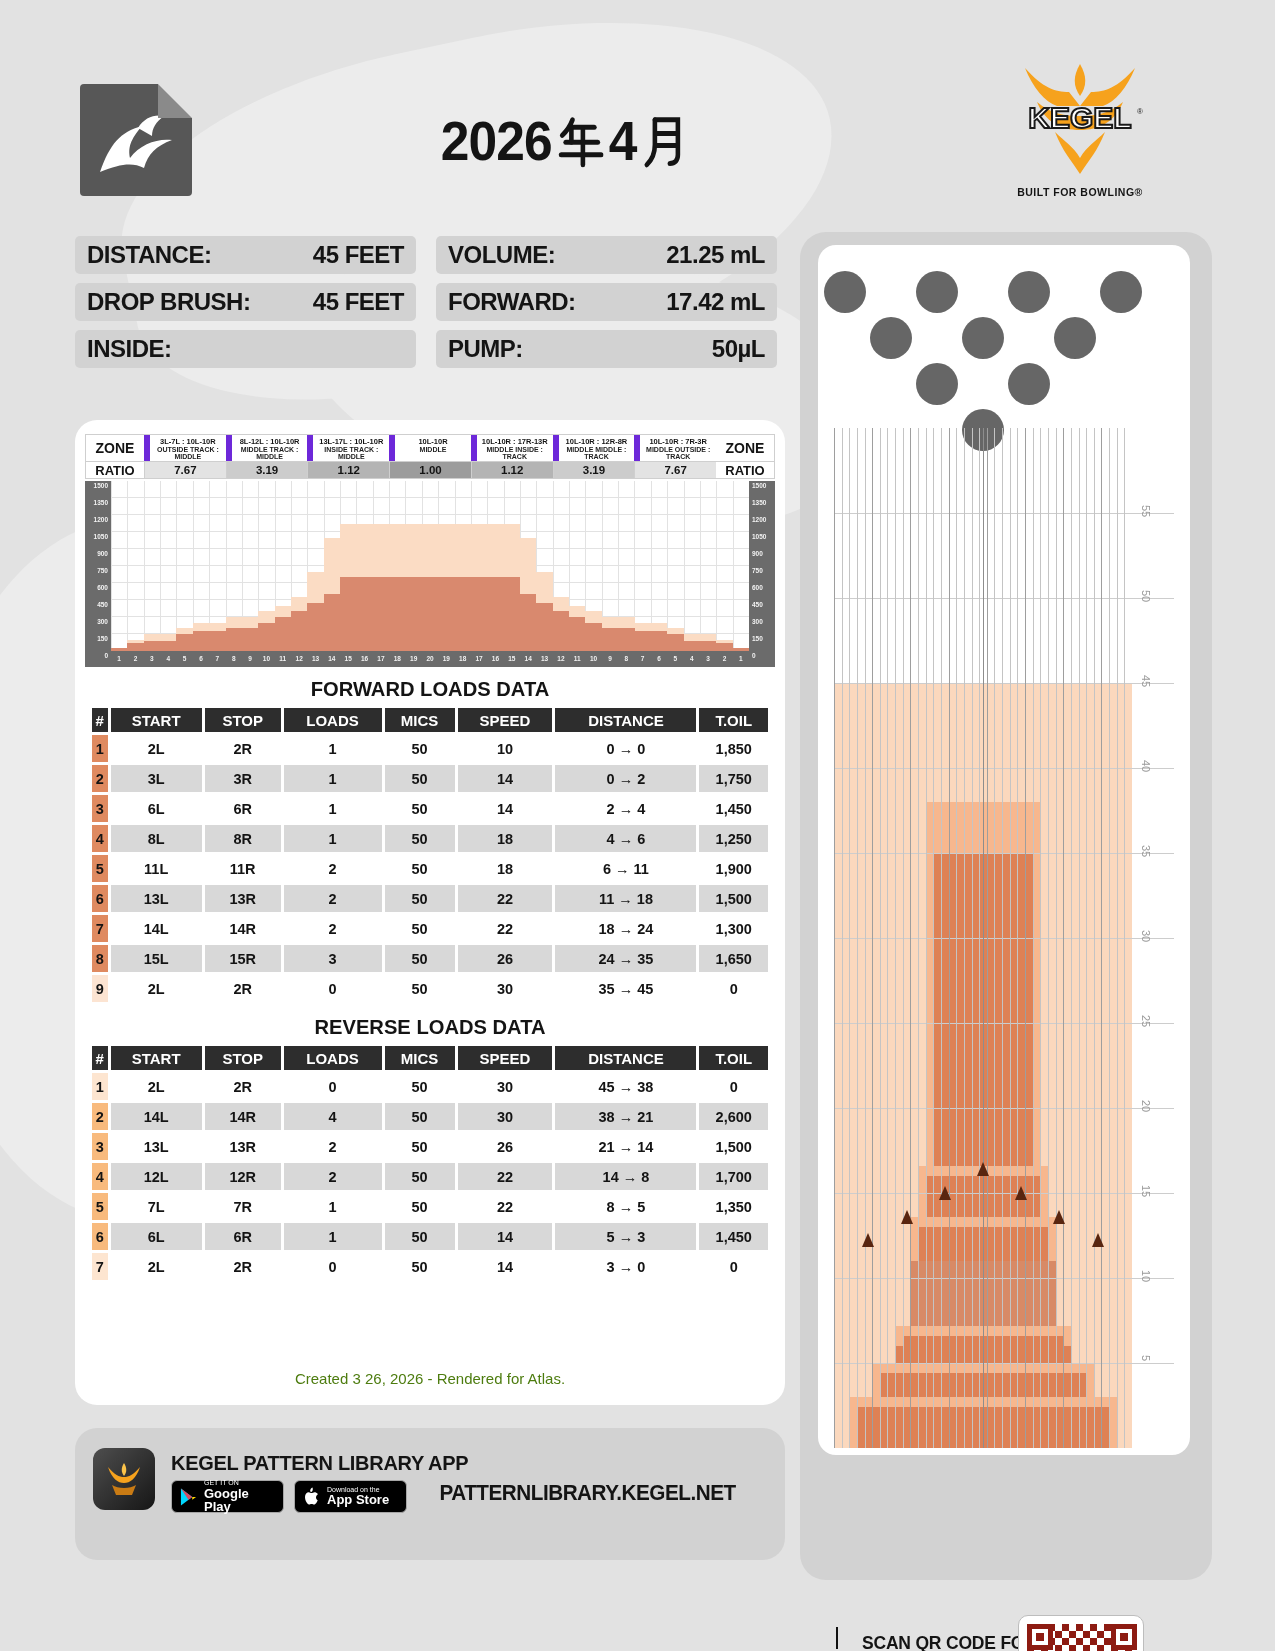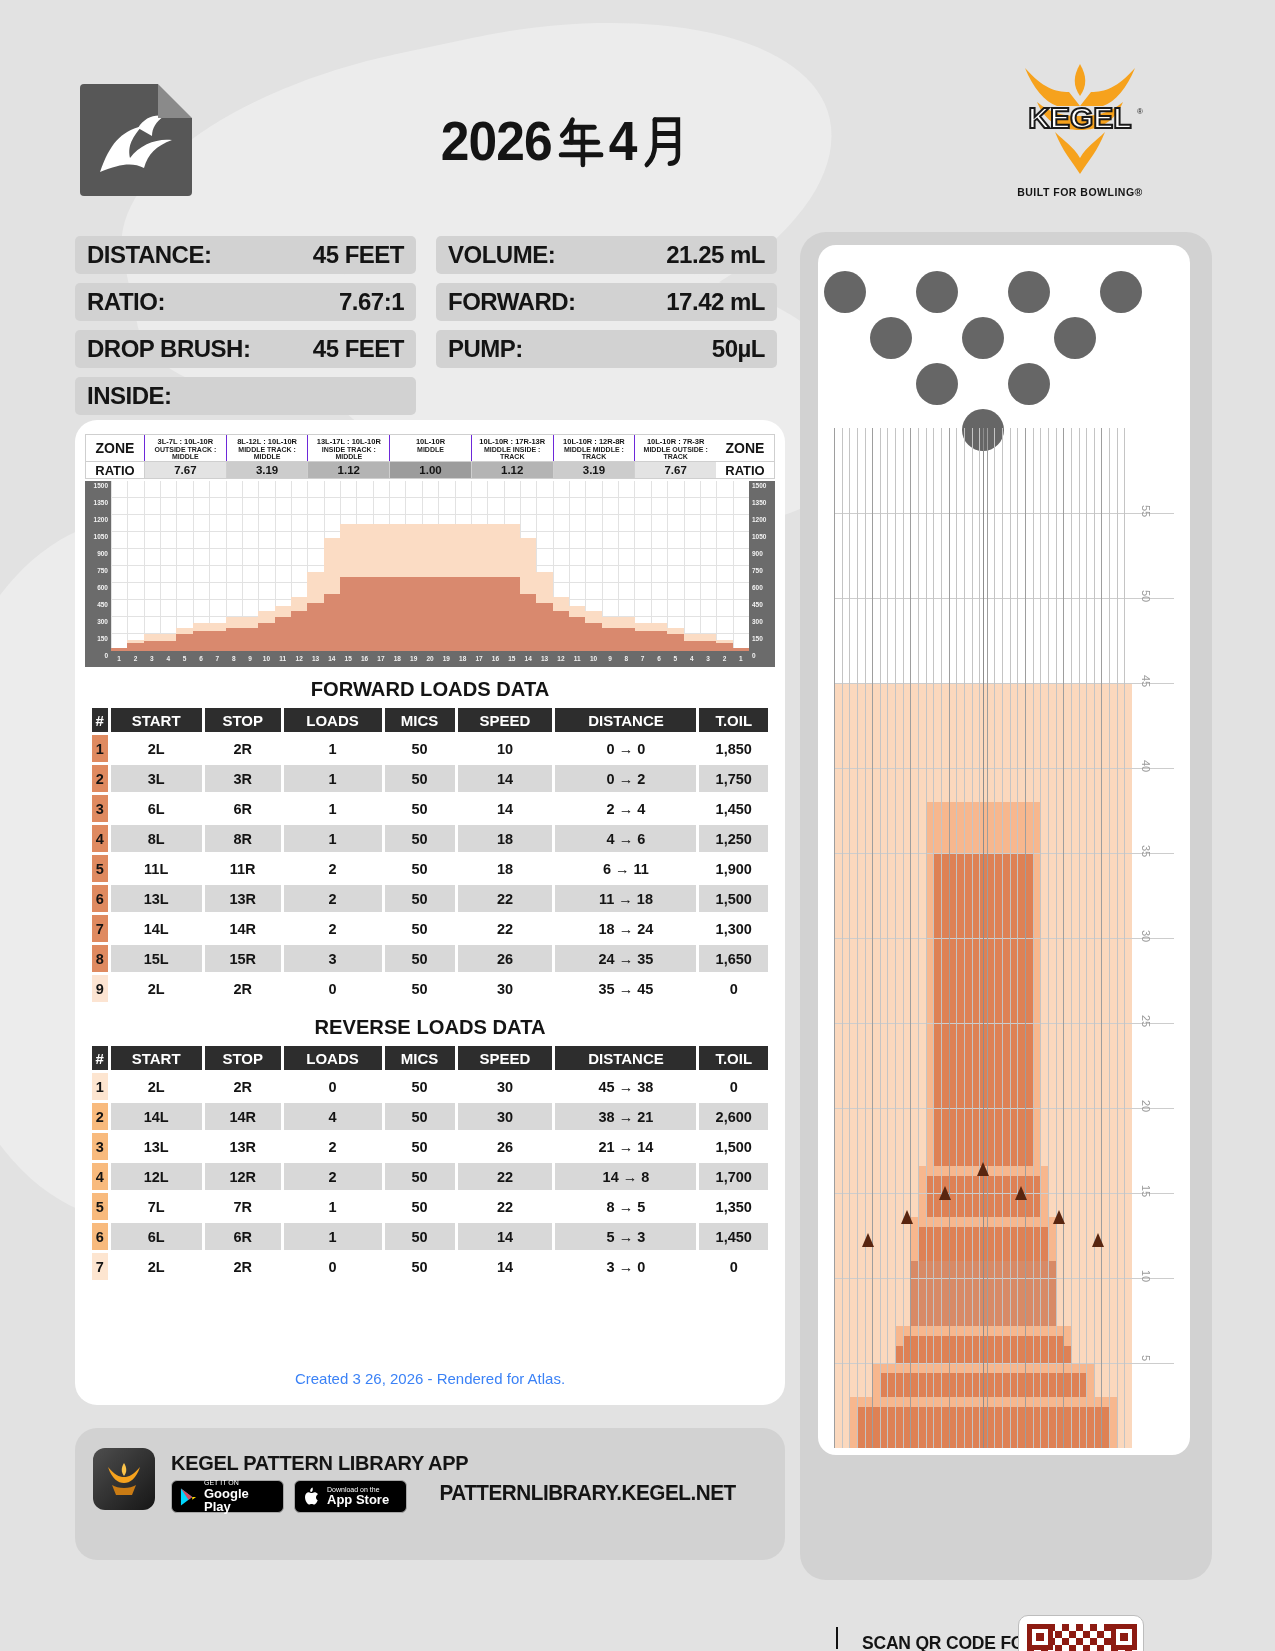--- a/index.html
+++ b/index.html
@@ -31,21 +31,21 @@
 
   
   .main-card { position:absolute; left:75px; top:420px; width:710px; height:985px; background:#fff; border-radius:22px; padding:14px 10px 0 10px; }
 
   
   .zone-table { width:100%; font-weight:bold; }
   .zt-row { display:flex; border:1px solid #cfcfcf; border-bottom:none; }
   .zt-row:last-child { border-bottom:1px solid #cfcfcf; }
   .zt-side { width:58px; display:flex; align-items:center; justify-content:center; background:#fff; }
   .zt-side.zone { font-size:14px; } .zt-side.ratio { font-size:13px; }
-  .zone-cell { flex:1; border-left:1px solid #6d28d9; text-align:center; padding:2px 0 1px; }
+  .zone-cell { flex:1; border-left:6px solid #6d28d9; text-align:center; padding:2px 0 1px; }
   .zone-cell .b { font-size:7.5px; } .zone-cell .n { font-size:7px; color:#222; }
   .ratio-cell { flex:1; border-left:1px solid #cfcfcf; text-align:center; font-size:11.5px; padding:2px 0; }
 
   
   .hist { margin-top:2px; display:flex; height:186px; }
   .hist-axis { width:26px; background:#6b6b6b; position:relative; }
   .hist-axis span { position:absolute; font-size:6.5px; font-weight:bold; color:#f2f2f2; transform:translateY(-50%); }
   .hist-axis.l span { right:3px; } .hist-axis.r span { left:3px; }
   .hist-mid { flex:1; display:flex; flex-direction:column; }
   .hist-plot { position:relative; height:170px; background:#fff;
@@ -57,21 +57,21 @@
   .hist-x { height:16px; background:#6b6b6b; display:flex; }
   .hist-x span { flex:1; color:#f2f2f2; font-size:6.5px; font-weight:bold; text-align:center; line-height:16px; }
 
   
   .tbl-title { text-align:center; font-weight:bold; font-size:21px; letter-spacing:0; margin:10px 0 4px; transform:scaleX(.96); }
   table.loads { width:682px; margin:0 auto; border-collapse:separate; border-spacing:3px; font-weight:bold; }
   table.loads th { background:#2d2d2d; color:#fff; font-size:15px; height:24px; font-weight:bold; }
   table.loads td { text-align:center; font-size:14.5px; height:27px; }
   tr.even td { background:#fff; } tr.odd td { background:#d8d8d8; }
 
-  .created { position:absolute; left:0; bottom:18px; width:100%; text-align:center; font-size:15px; color:#3b82f6; }
+  .created { position:absolute; left:0; bottom:18px; width:100%; text-align:center; font-size:15px; color:#4d7c0f; }
 
   
   .app-bar { position:absolute; left:75px; top:1428px; width:710px; height:132px; background:#d2d2d2; border-radius:22px; }
   .app-icon { position:absolute; left:18px; top:20px; width:62px; height:62px; border-radius:12px; background:linear-gradient(135deg,#4e4e4e,#161616); display:flex; align-items:center; justify-content:center; }
   .app-title { position:absolute; left:96px; top:24px; font-weight:bold; font-size:20px; letter-spacing:-.3px; }
   .badges { position:absolute; left:96px; top:52px; display:flex; gap:10px; }
   .badge { width:113px; height:33px; background:#000; border:1px solid #a6a6a6; border-radius:6px; color:#fff; display:flex; align-items:center; padding:0 8px; gap:7px; cursor:pointer; }
   .badge .tx { line-height:1.05; }
   .badge .s { font-size:7px; } .badge .b { font-size:13px; font-weight:bold; }
   .site { position:absolute; right:40px; top:52px; font-weight:bold; font-size:22px; letter-spacing:-.5px; transform:scaleX(.94); }
@@ -158,24 +158,20 @@
       <text x="122" y="52" font-family="Liberation Sans, sans-serif" font-size="8" fill="#1a1a1a">®</text>
     </svg>
     <div class="kegel-tag">BUILT FOR BOWLING®</div>
   </div>
 
   <div class="stats z">
     <div class="stat-col left" id="stats-left">
         <div class="stat-bar">
           <span>DISTANCE:</span>
           <span>45 FEET</span>
-        </div>
-        <div class="stat-bar">
-          <span>RATIO:</span>
-          <span>7.67:1</span>
         </div>
         <div class="stat-bar">
           <span>DROP BRUSH:</span>
           <span>45 FEET</span>
         </div>
         <div class="stat-bar">
           <span>INSIDE:</span>
           <span></span>
         </div>
       </div>

